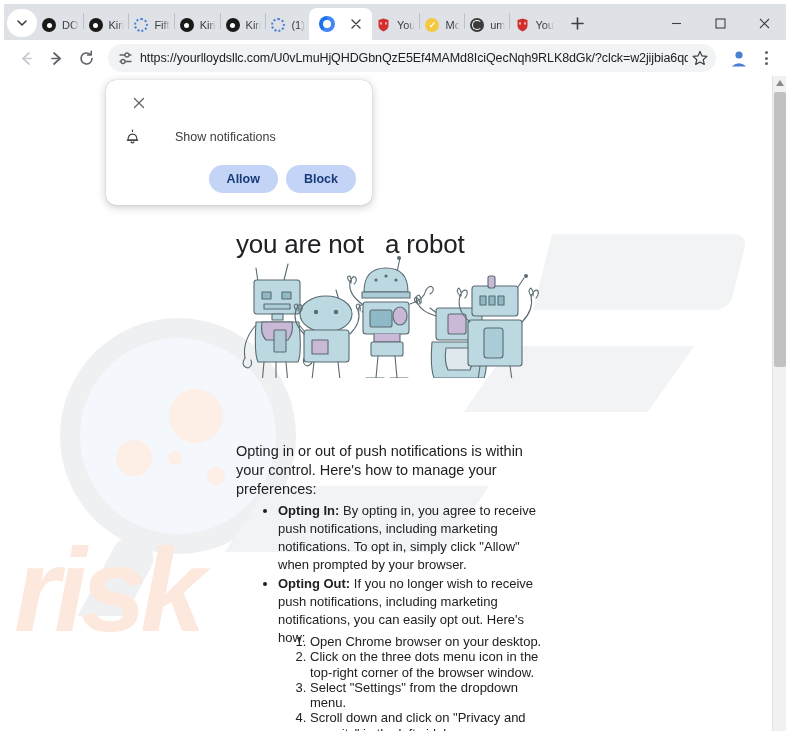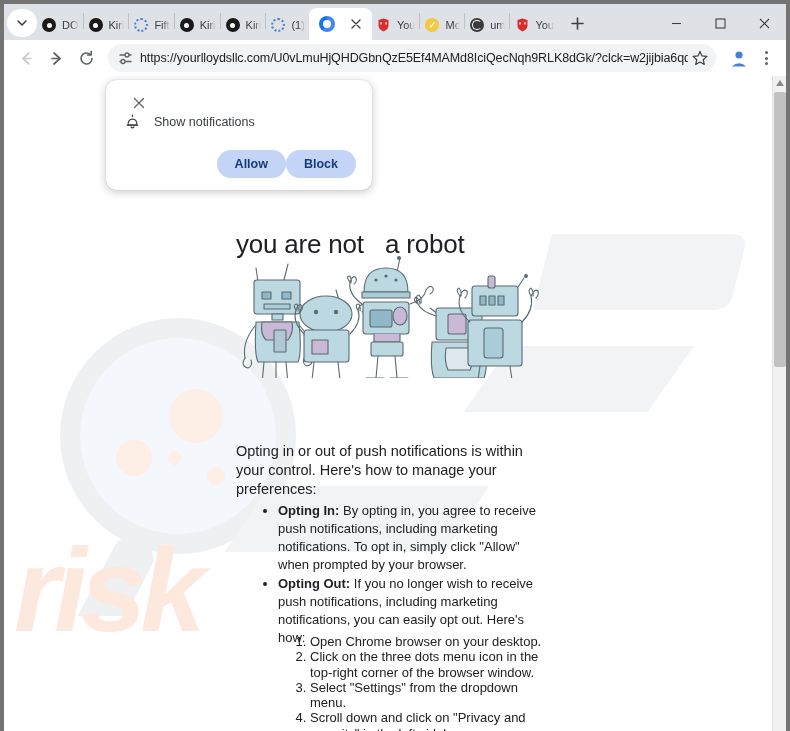--- a/index.html
+++ b/index.html
@@ -8,21 +8,21 @@
     overflow: hidden;
     font-family: "Liberation Sans", sans-serif;
     background: #1f3864;
   }
 
   
   #browser-window {
     position: absolute;
     left: 0; top: 0;
     width: 790px; height: 731px;
-    background: #737373;
+    background: #ffffff;
     padding: 4px 4px 4px 4px;
   }
   #window-inner {
     position: absolute;
     left: 4px; top: 4px;
     width: 782px; height: 727px;
     background: #ffffff;
     overflow: hidden;
   }
 
@@ -335,29 +335,31 @@
     line-height: 18px;
   }
   #pd-close {
     width: 18px; height: 18px;
     display:flex;align-items:center;justify-content:center;
     flex:0 0 auto;
     margin-left: 8px;
   }
   #pd-row {
     display:flex; align-items:center;
+    margin-top: 15px;
+    gap: 21px;
   }
   #pd-bell { width:20px;height:20px;flex:0 0 auto;display:flex;align-items:center;justify-content:center;}
   #pd-row-label {
     font-size: 12.5px;
     color: #3c4043;
     margin-left: 12px;
   }
   #pd-actions {
-    display:flex; justify-content:flex-end; 
+    display:flex; justify-content:flex-end; gap:8px;
     margin-top: 18px;
   }
   .pd-btn {
     background: #c3d4f7;
     color: #1a3b7a;
     border: none;
     border-radius: 16px;
     font-size: 12.5px;
     font-weight: bold;
     padding: 7px 18px;

